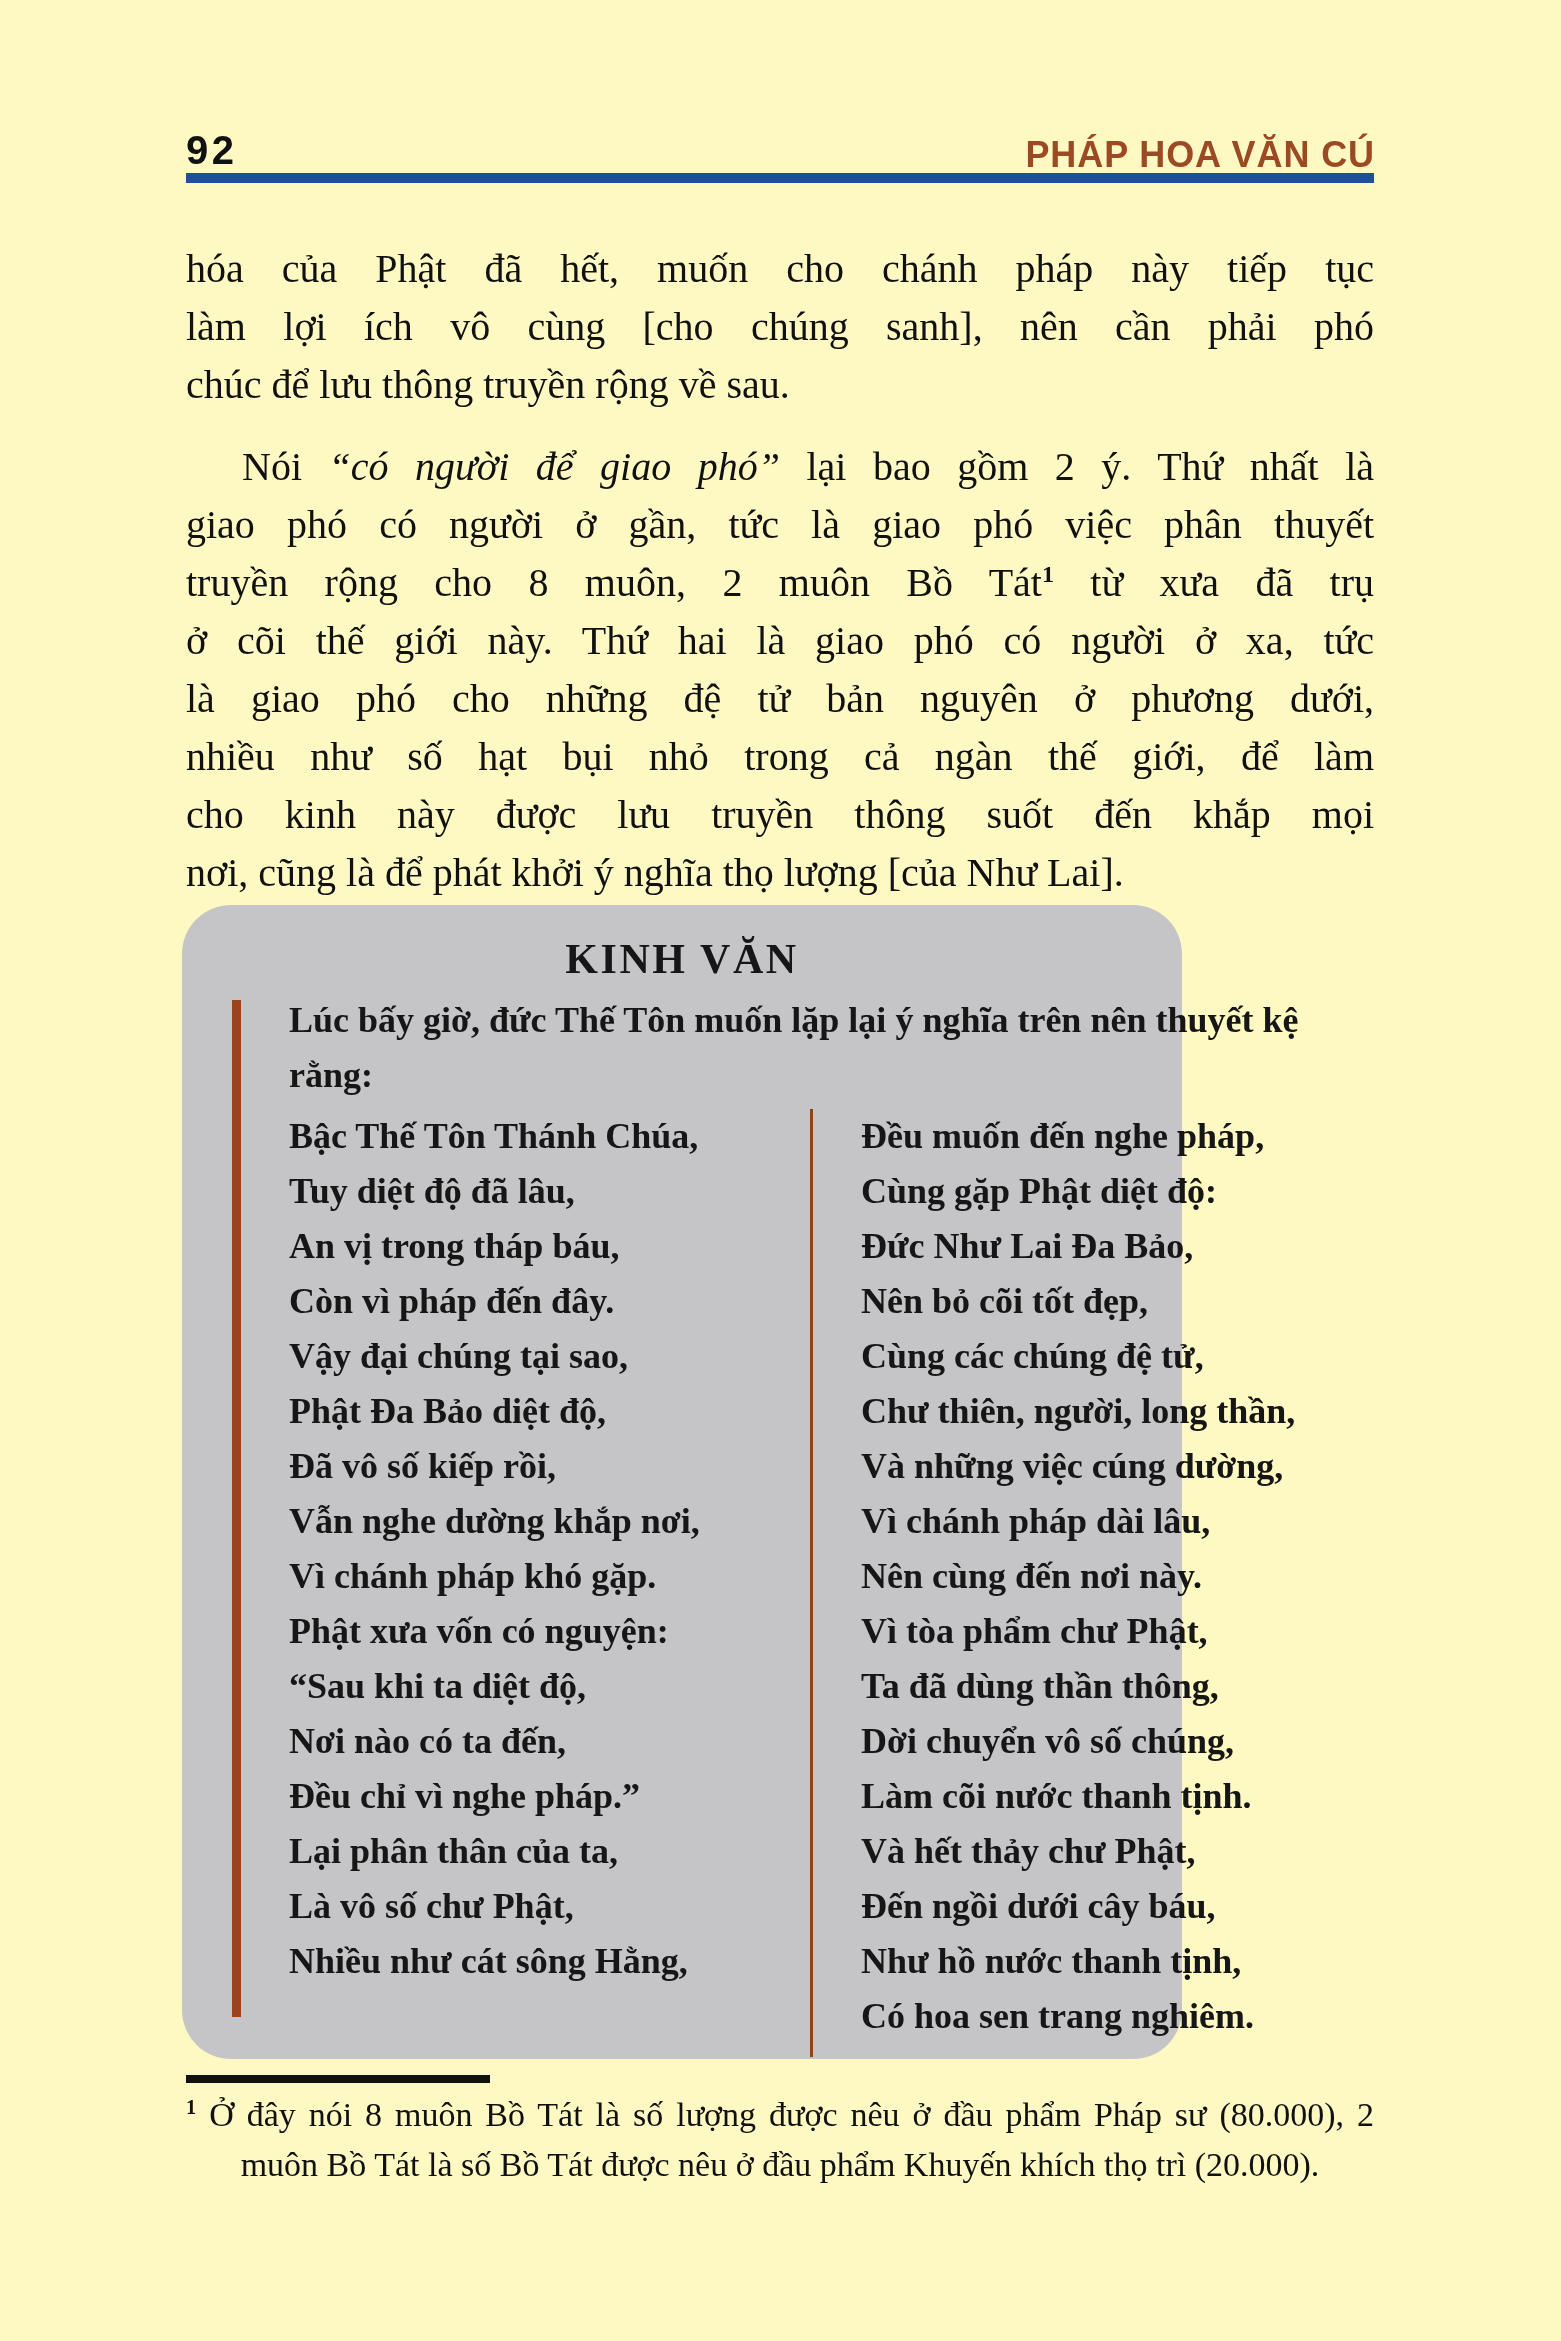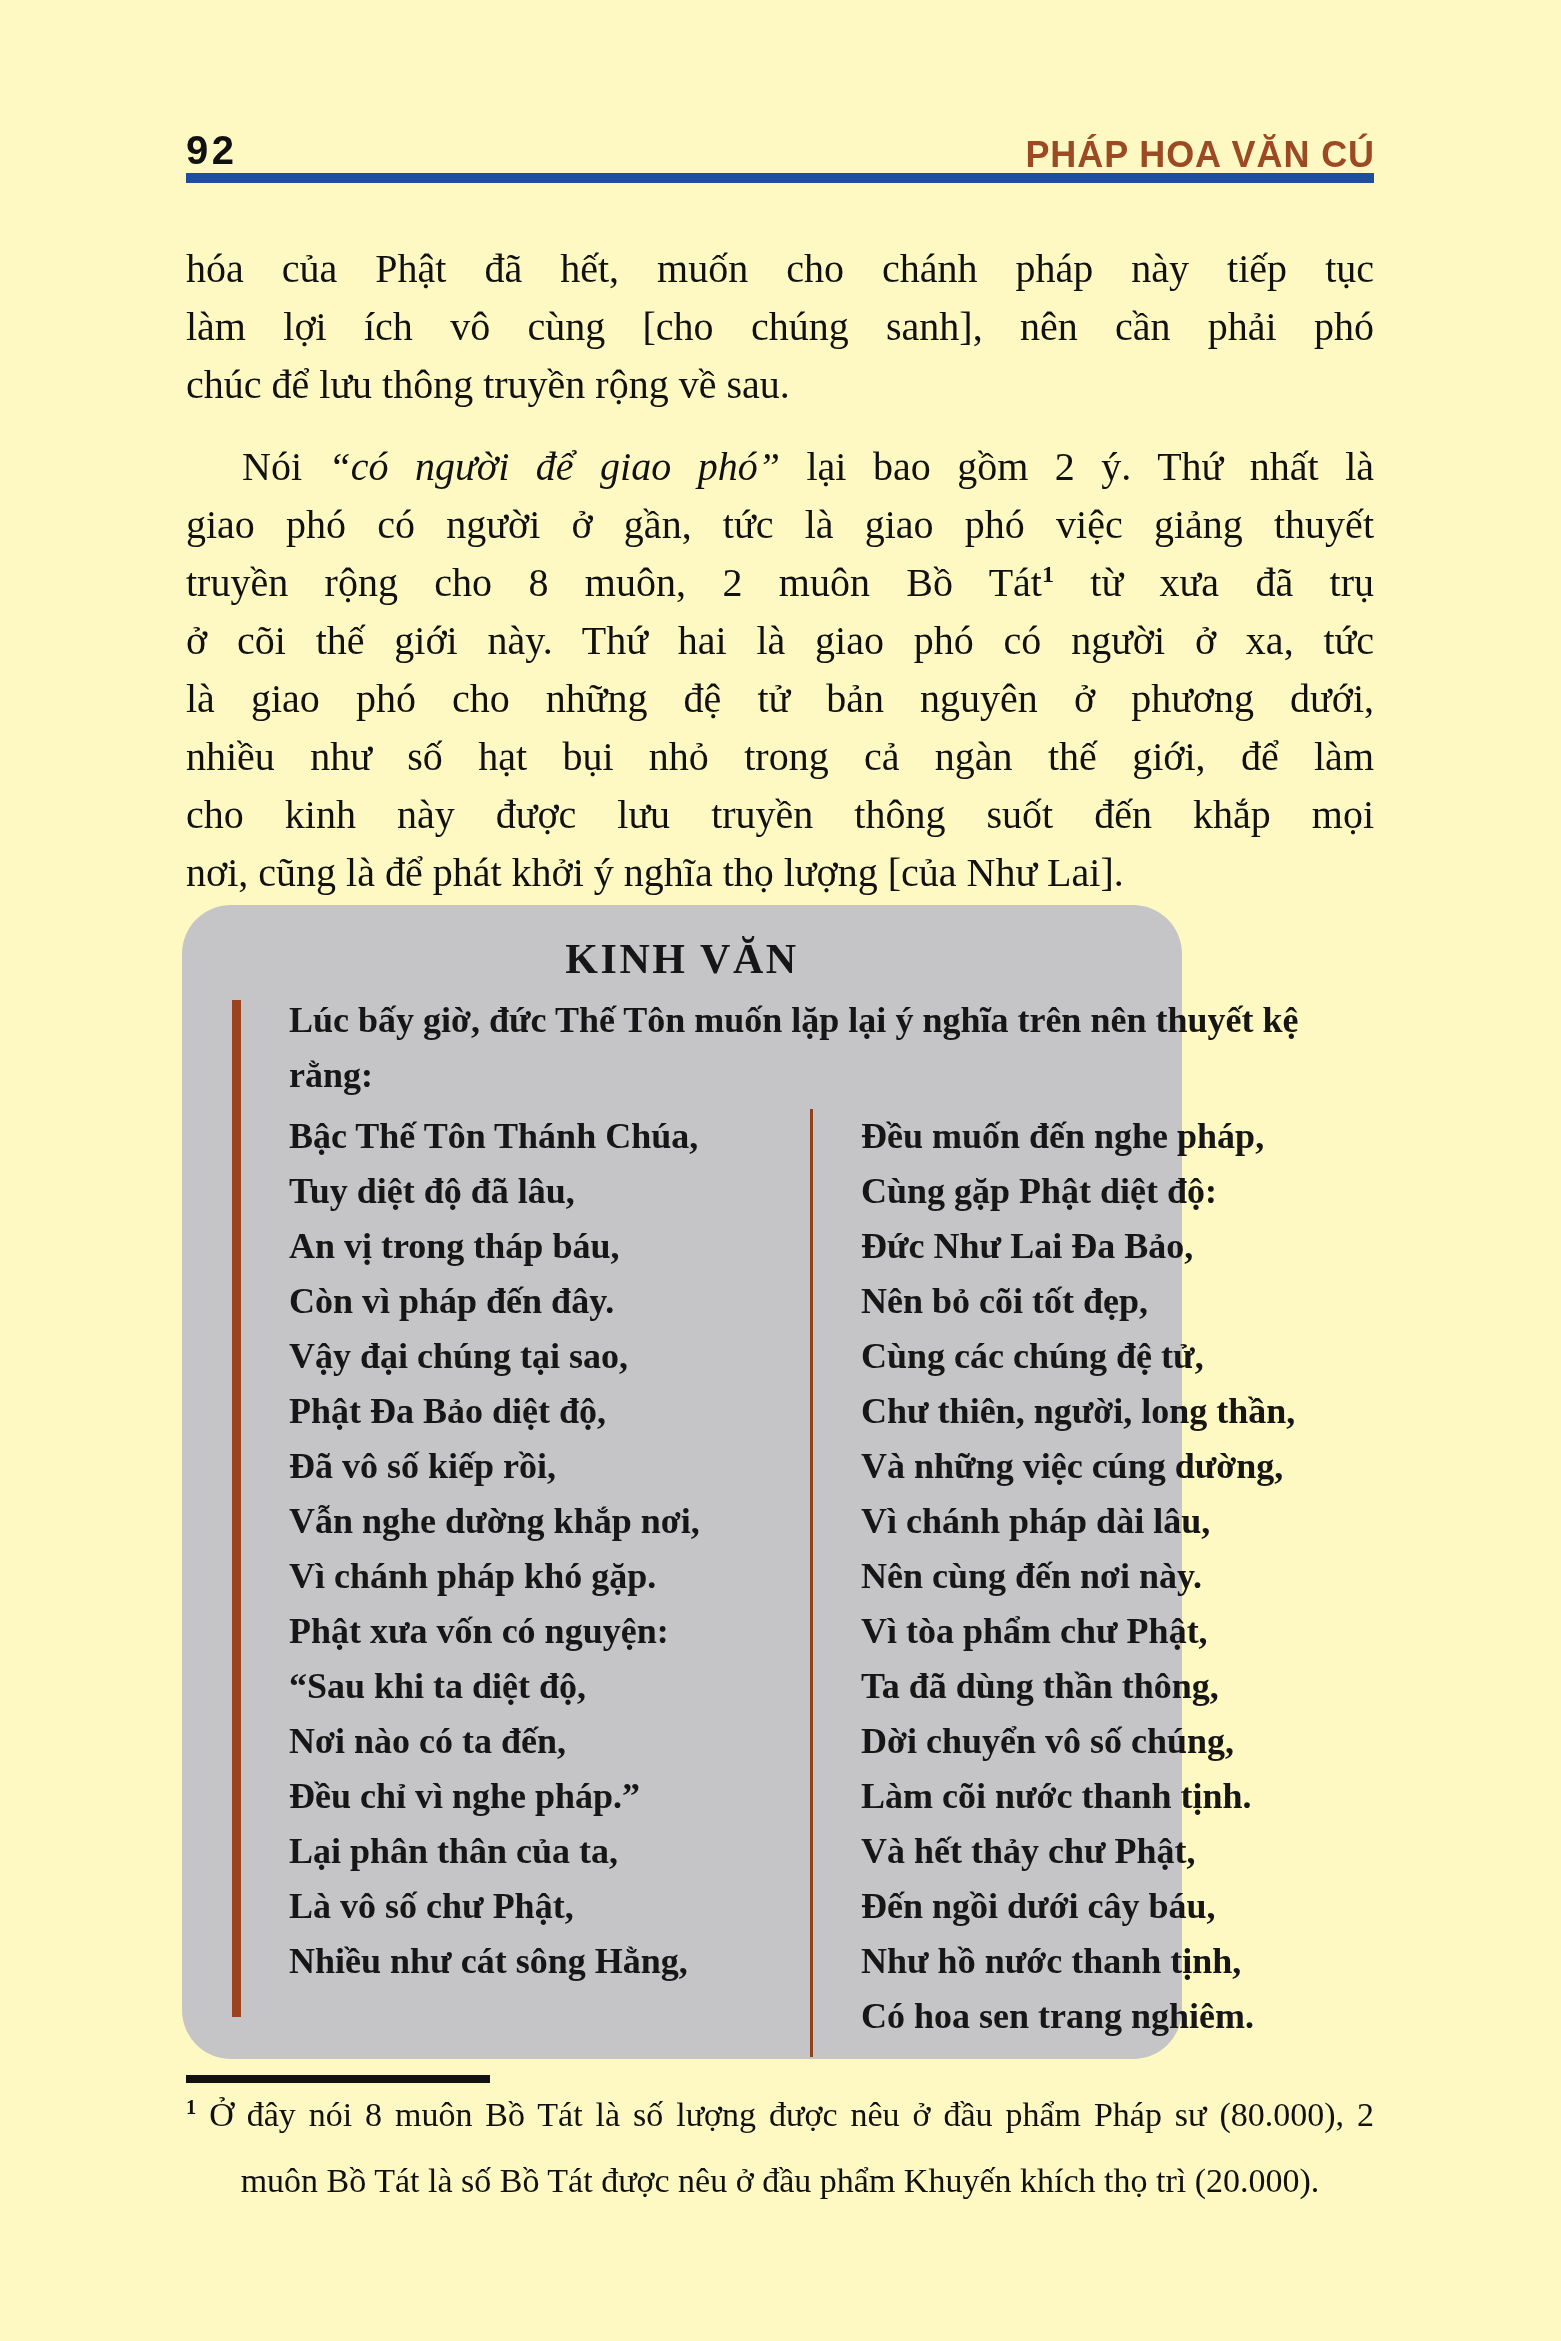--- a/index.html
+++ b/index.html
@@ -69,40 +69,40 @@
   .v-line{display:block;height:55px;line-height:55px;white-space:nowrap;}
   
   .fn-rule{
     position:absolute;left:186px;top:2075px;width:304px;height:7.8px;background:#111;
   }
   .fn{
     position:absolute;left:186px;top:2090px;width:1188px;
     font-size:34px;line-height:50px;color:#111;
   }
   .fn-line1{display:block;text-align:justify;text-align-last:justify;}
-  .fn-line2{display:block;text-align:center;margin-top:16px;}
+  .fn-line2{display:block;text-align:center;}
 </style>
 </head>
 <body>
 
 <div id="page">
 
   <div class="page-number">92</div>
   <div class="header-title">PHÁP HOA VĂN CÚ</div>
   <div class="header-rule"></div>
 
   <div class="bodyblock" style="top:240px;">
     <span class="bline">hóa của Phật đã hết, muốn cho chánh pháp này tiếp tục</span>
     <span class="bline">làm lợi ích vô cùng [cho chúng sanh], nên cần phải phó</span>
     <span class="bline last">chúc để lưu thông truyền rộng về sau.</span>
   </div>
 
   <div class="bodyblock" style="top:438px;">
     <span class="bline indent"><span>Nói </span><i>“có người để giao phó”</i><span> lại bao gồm 2 ý. Thứ nhất là</span></span>
-    <span class="bline">giao phó có người ở gần, tức là giao phó việc giảng thuyết</span>
+    <span class="bline">giao phó có người ở gần, tức là giao phó việc phân thuyết</span>
     <span class="bline"><span>truyền rộng cho 8 muôn, 2 muôn Bồ Tát</span><sup class="fnmark">1</sup><span> từ xưa đã trụ</span></span>
     <span class="bline">ở cõi thế giới này. Thứ hai là giao phó có người ở xa, tức</span>
     <span class="bline">là giao phó cho những đệ tử bản nguyên ở phương dưới,</span>
     <span class="bline">nhiều như số hạt bụi nhỏ trong cả ngàn thế giới, để làm</span>
     <span class="bline">cho kinh này được lưu truyền thông suốt đến khắp mọi</span>
     <span class="bline last">nơi, cũng là để phát khởi ý nghĩa thọ lượng [của Như Lai].</span>
   </div>
 
   <div class="kv-box">
     <div class="kv-title">KINH VĂN</div>

